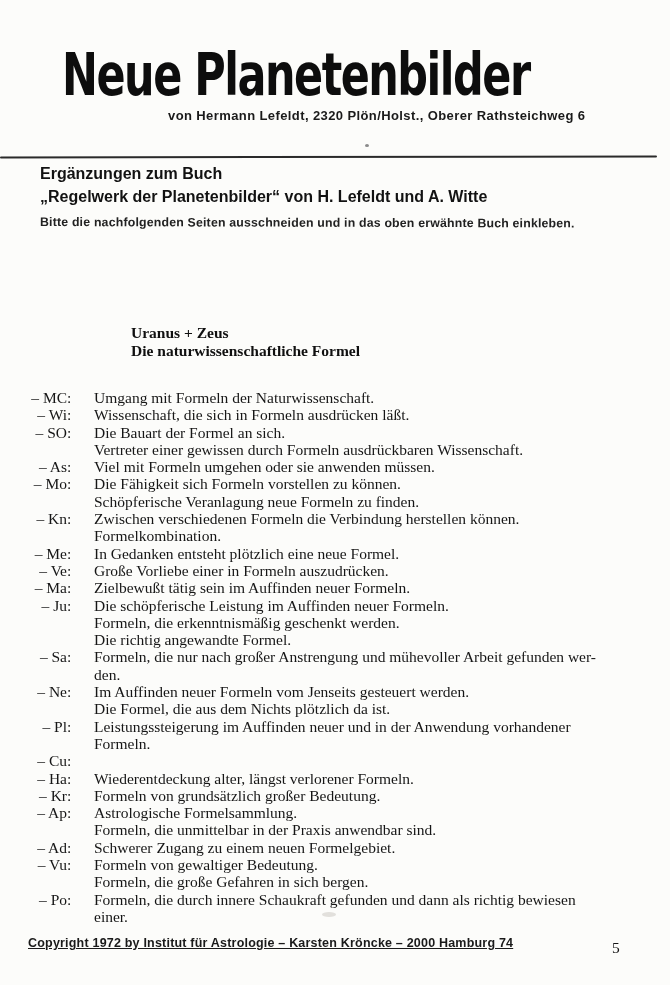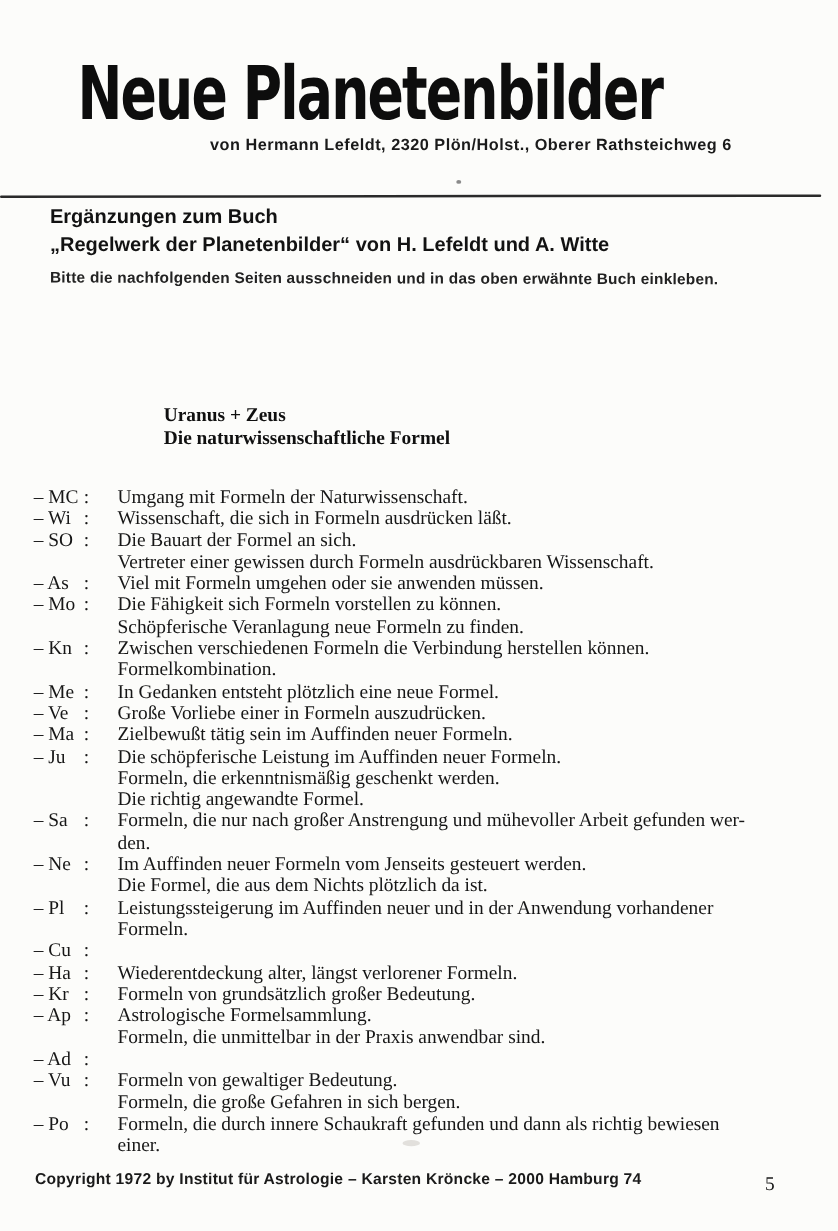--- a/index.html
+++ b/index.html
@@ -97,20 +97,21 @@
   
   .entries { position: absolute; left: 0; top: 389px; width: 670px; }
   .entry { display: flex; align-items: flex-start; }
   .entry-label {
     flex: none;
     width: 67px;
     padding-left: 27px;
     font-size: 15.5px;
     line-height: 17.3px;
     white-space: nowrap;
+    text-align: right;
   }
   .entry-sep {
     flex: none;
     width: 27px;
     font-size: 15.5px;
     line-height: 17.3px;
   }
   .entry-text { flex: 1; }
   .entry-line {
     font-size: 15.5px;
@@ -121,20 +122,21 @@
   
   .footer-copyright {
     position: absolute;
     left: 28px; top: 936px;
     font-family: "Liberation Sans", sans-serif;
     font-weight: bold;
     font-size: 12.5px;
     letter-spacing: 0.2px;
     color: #1a1a1a;
     white-space: nowrap;
+    text-decoration: underline;
   }
   .footer-page-number {
     position: absolute;
     left: 612px; top: 939px;
     font-size: 15.5px;
     color: #141414;
   }
 </style>
 </head>
 <body>
@@ -299,20 +301,23 @@
       <div class="entry-sep">:</div>
       <div class="entry-text">
           <div class="entry-line">Astrologische Formelsammlung.</div>
           <div class="entry-line">Formeln, die unmittelbar in der Praxis anwendbar sind.</div>
         </div>
     </div>
 
     <div class="entry">
       <div class="entry-label">– Ad</div>
       <div class="entry-sep">:</div>
+      <div class="entry-text">
+          <div class="entry-line">Schwerer Zugang zu einem neuen Formelgebiet.</div>
+        </div>
     </div>
 
     <div class="entry">
       <div class="entry-label">– Vu</div>
       <div class="entry-sep">:</div>
       <div class="entry-text">
           <div class="entry-line">Formeln von gewaltiger Bedeutung.</div>
           <div class="entry-line">Formeln, die große Gefahren in sich bergen.</div>
         </div>
     </div>

